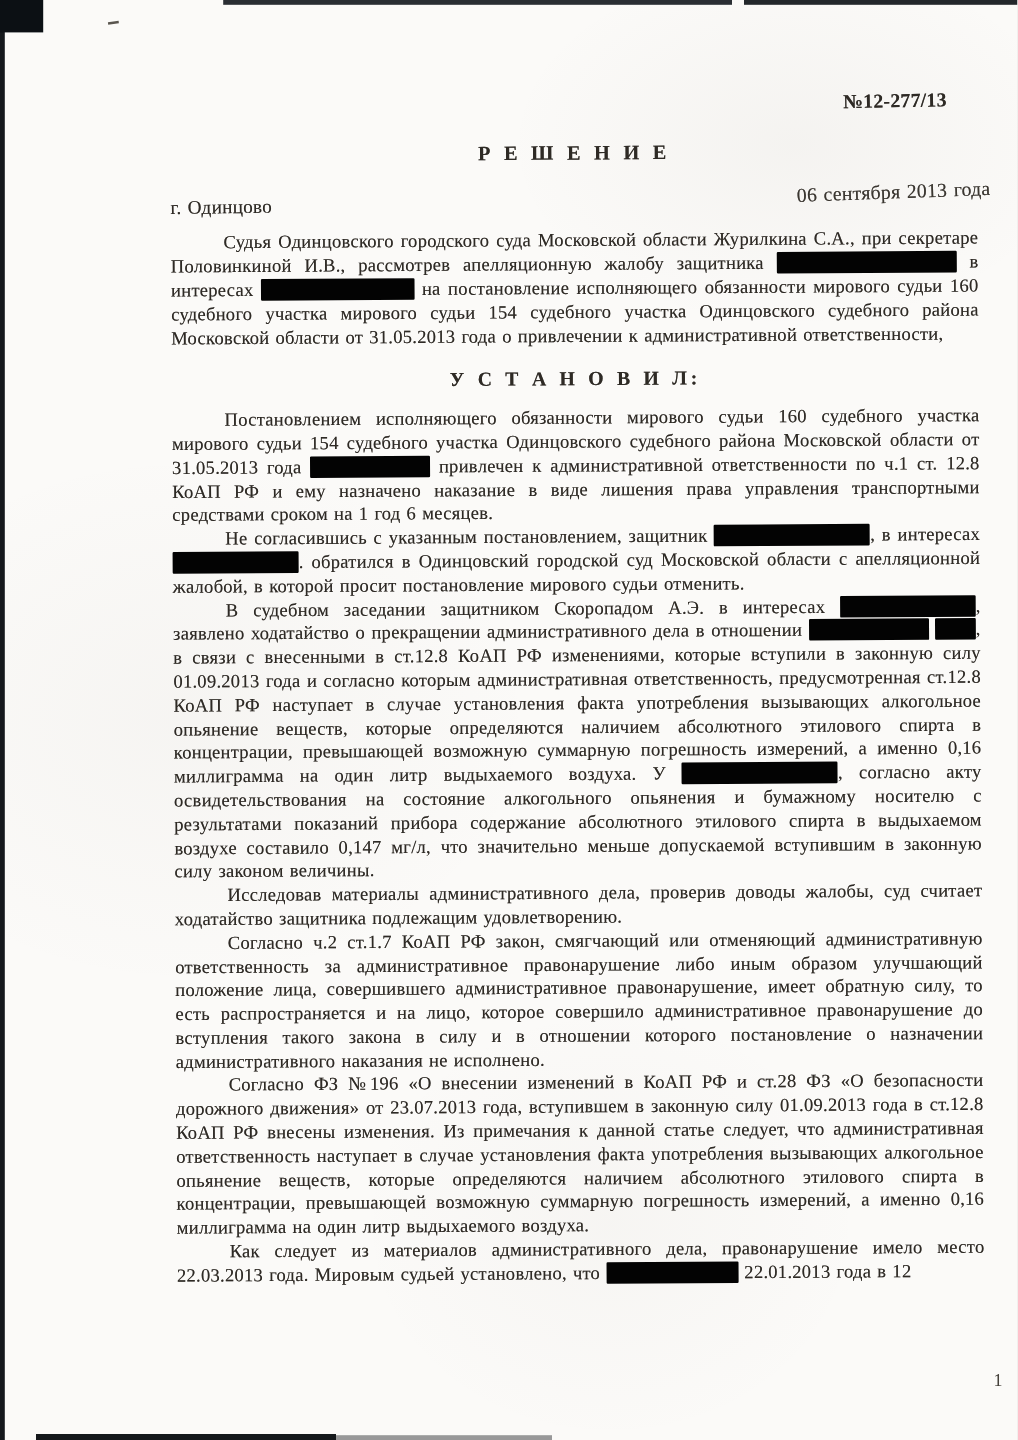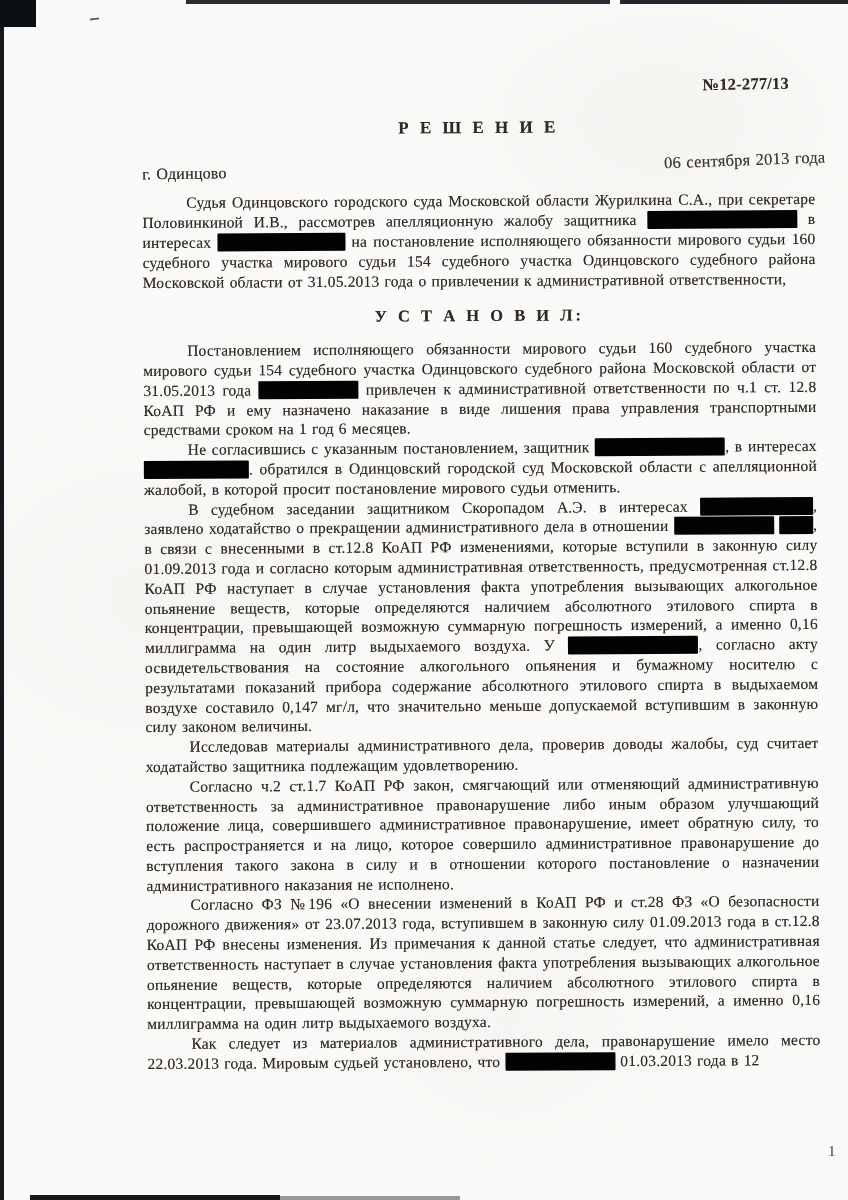--- a/index.html
+++ b/index.html
@@ -122,18 +122,18 @@
 
     <h2 class="section-heading">У С Т А Н О В И Л:</h2>
 
     <div id="body-group" class="para-group body">
         <p class="para"><span>Постановлением исполняющего обязанности мирового судьи 160 судебного участка мирового судьи 154 судебного участка Одинцовского судебного района Московской области от 31.05.2013 года </span><span class="redact" style="width: 100px; background: rgb(3, 3, 3);"></span><span> привлечен к административной ответственности по ч.1 ст. 12.8 КоАП РФ и ему назначено наказание в виде лишения права управления транспортными средствами сроком на 1 год 6 месяцев.</span></p>
         <p class="para"><span>Не согласившись с указанным постановлением, защитник </span><span class="redact" style="width: 130px; background: rgb(3, 3, 3);"></span><span>, в интересах </span><span class="redact" style="width: 105px; background: rgb(3, 3, 3);"></span><span>. обратился в Одинцовский городской суд Московской области с апелляционной жалобой, в которой просит постановление мирового судьи отменить.</span></p>
         <p class="para"><span>В судебном заседании защитником Скоропадом А.Э. в интересах </span><span class="redact" style="width: 113px; background: rgb(3, 3, 3);"></span><span>, заявлено ходатайство о прекращении административного дела в отношении </span><span class="redact" style="width: 100px; background: rgb(3, 3, 3);"></span><span> </span><span class="redact" style="width: 34px; background: rgb(3, 3, 3);"></span><span>, в связи с внесенными в ст.12.8 КоАП РФ изменениями, которые вступили в законную силу 01.09.2013 года и согласно которым административная ответственность, предусмотренная ст.12.8 КоАП РФ наступает в случае установления факта употребления вызывающих алкогольное опьянение веществ, которые определяются наличием абсолютного этилового спирта в концентрации, превышающей возможную суммарную погрешность измерений, а именно 0,16 миллиграмма на один литр выдыхаемого воздуха. У </span><span class="redact" style="width: 130px; background: rgb(3, 3, 3);"></span><span>, согласно акту освидетельствования на состояние алкогольного опьянения и бумажному носителю с результатами показаний прибора содержание абсолютного этилового спирта в выдыхаемом воздухе составило 0,147 мг/л, что значительно меньше допускаемой вступившим в законную силу законом величины.</span></p>
         <p class="para"><span>Исследовав материалы административного дела, проверив доводы жалобы, суд считает ходатайство защитника подлежащим удовлетворению.</span></p>
         <p class="para"><span>Согласно ч.2 ст.1.7 КоАП РФ закон, смягчающий или отменяющий административную ответственность за административное правонарушение либо иным образом улучшающий положение лица, совершившего административное правонарушение, имеет обратную силу, то есть распространяется и на лицо, которое совершило административное правонарушение до вступления такого закона в силу и в отношении которого постановление о назначении административного наказания не исполнено.</span></p>
         <p class="para"><span>Согласно ФЗ №196 «О внесении изменений в КоАП РФ и ст.28 ФЗ «О безопасности дорожного движения» от 23.07.2013 года, вступившем в законную силу 01.09.2013 года в ст.12.8 КоАП РФ внесены изменения. Из примечания к данной статье следует, что административная ответственность наступает в случае установления факта употребления вызывающих алкогольное опьянение веществ, которые определяются наличием абсолютного этилового спирта в концентрации, превышающей возможную суммарную погрешность измерений, а именно 0,16 миллиграмма на один литр выдыхаемого воздуха.</span></p>
-        <p class="para"><span>Как следует из материалов административного дела, правонарушение имело место 22.03.2013 года. Мировым судьей установлено, что </span><span class="redact" style="width: 110px; background: rgb(3, 3, 3);"></span><span> 01.03.2013 года в 12</span></p>
+        <p class="para"><span>Как следует из материалов административного дела, правонарушение имело место 22.03.2013 года. Мировым судьей установлено, что </span><span class="redact" style="width: 110px; background: rgb(3, 3, 3);"></span><span> 22.01.2013 года в 12</span></p>
       </div>
   </div>
 
   <div class="page-number">1</div>
 </div>
 
 </body></html>

